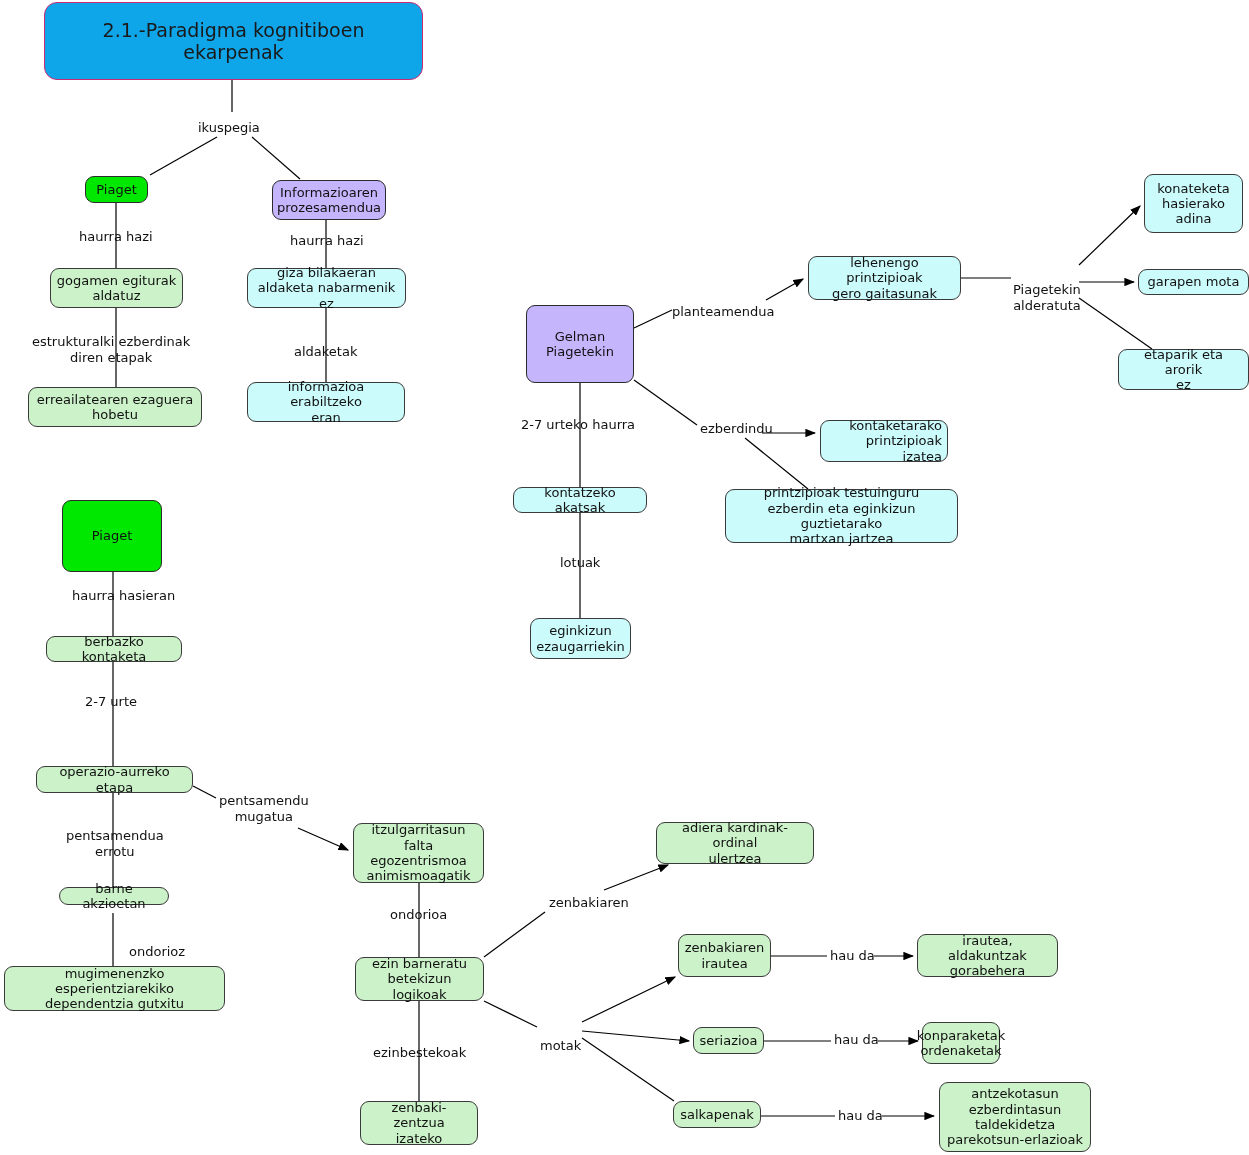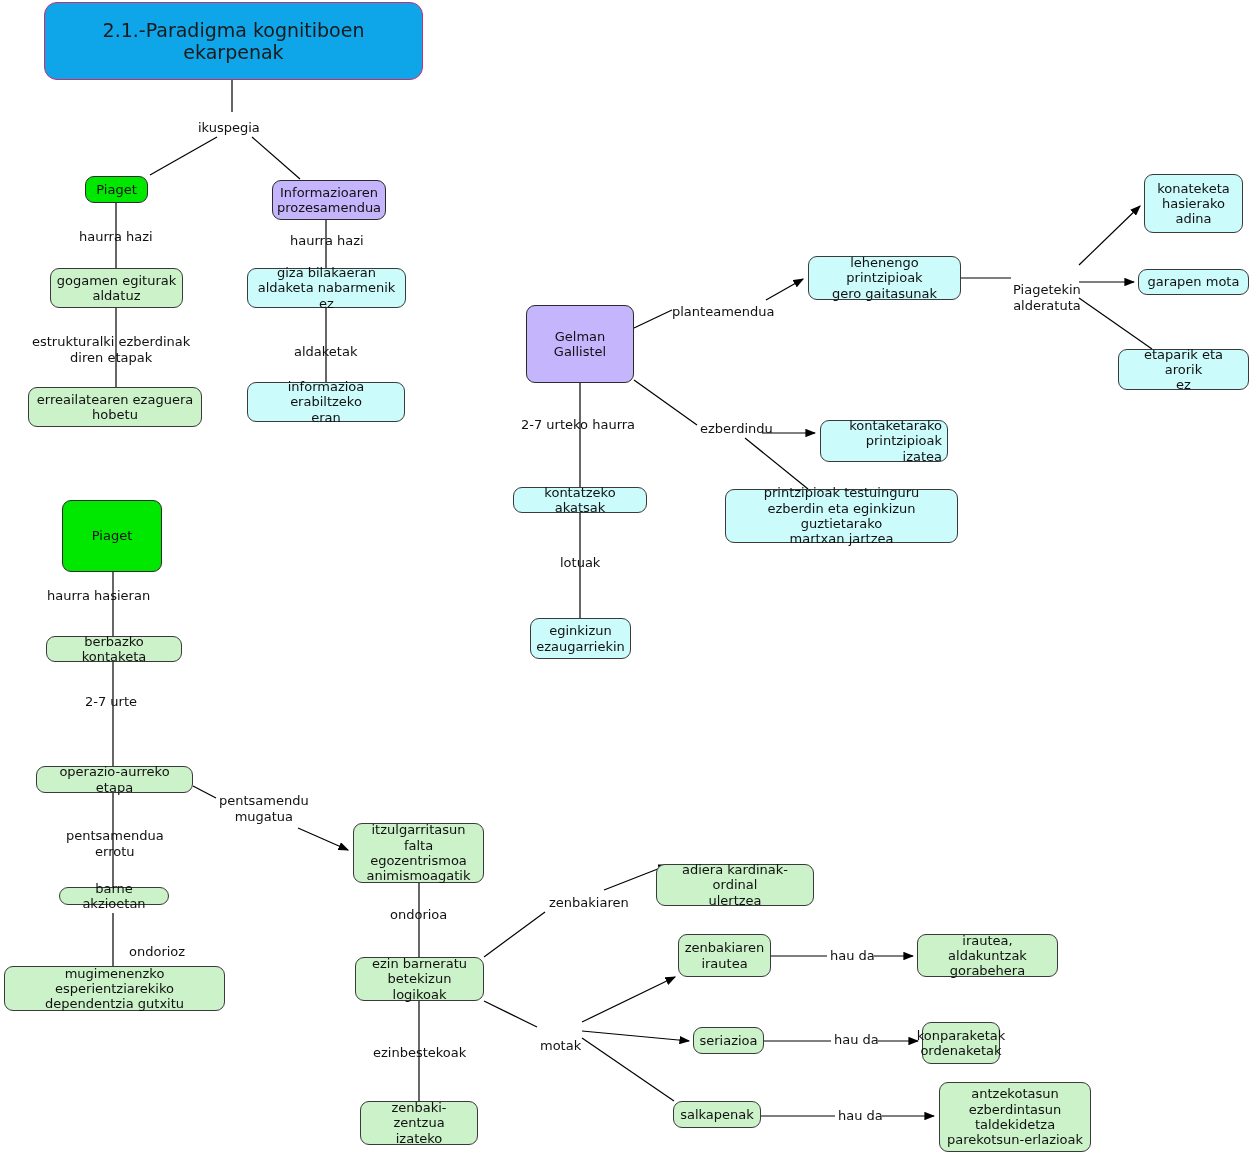--- a/index.html
+++ b/index.html
@@ -137,21 +137,21 @@
 prozesamendua</div>
       <div class="node green-light" style="left: 50px; top: 268px; width: 133px; height: 40px;">gogamen egiturak
 aldatuz</div>
       <div class="node cyan-light" style="left: 247px; top: 268px; width: 159px; height: 40px;">giza bilakaeran
 aldaketa nabarmenik ez</div>
       <div class="node green-light" style="left: 28px; top: 387px; width: 174px; height: 40px;">erreailatearen ezaguera
 hobetu</div>
       <div class="node cyan-light" style="left: 247px; top: 382px; width: 158px; height: 40px;">informazioa erabiltzeko
 eran</div>
       <div class="node cyan-strong" style="left: 526px; top: 305px; width: 108px; height: 78px;">Gelman
-Gallistel</div>
+Piagetekin</div>
       <div class="node cyan-light" style="left: 808px; top: 256px; width: 153px; height: 44px;">lehenengo printzipioak
 gero gaitasunak</div>
       <div class="node cyan-light" style="left: 1144px; top: 174px; width: 99px; height: 59px;">konateketa
 hasierako
 adina</div>
       <div class="node cyan-light" style="left: 1138px; top: 269px; width: 111px; height: 26px;">garapen mota</div>
       <div class="node cyan-light" style="left: 1118px; top: 349px; width: 131px; height: 41px;">etaparik eta arorik
 ez</div>
       <div class="node cyan-light" style="left: 820px; top: 420px; width: 128px; height: 42px; text-align: right;">kontaketarako
 printzipioak izatea</div>
@@ -167,21 +167,21 @@
       <div class="node green-light" style="left: 59px; top: 887px; width: 110px; height: 18px;">barne akzioetan</div>
       <div class="node green-light" style="left: 4px; top: 966px; width: 221px; height: 45px;">mugimenenzko esperientziarekiko
 dependentzia gutxitu</div>
       <div class="node green-light" style="left: 353px; top: 823px; width: 131px; height: 60px;">itzulgarritasun falta
 egozentrismoa
 animismoagatik</div>
       <div class="node green-light" style="left: 355px; top: 957px; width: 129px; height: 44px;">ezin barneratu
 betekizun logikoak</div>
       <div class="node green-light" style="left: 360px; top: 1101px; width: 118px; height: 44px;">zenbaki-zentzua
 izateko</div>
-      <div class="node green-light" style="left: 656px; top: 822px; width: 158px; height: 42px; margin-top: 42px;">adiera kardinak-ordinal
+      <div class="node green-light" style="left: 656px; top: 822px; width: 158px; height: 42px;">adiera kardinak-ordinal
 ulertzea</div>
       <div class="node green-light" style="left: 678px; top: 934px; width: 93px; height: 43px;">zenbakiaren
 irautea</div>
       <div class="node green-light" style="left: 917px; top: 934px; width: 141px; height: 43px;">irautea, aldakuntzak
 gorabehera</div>
       <div class="node green-light" style="left: 693px; top: 1027px; width: 71px; height: 27px;">seriazioa</div>
       <div class="node green-light" style="left: 922px; top: 1022px; width: 78px; height: 42px;">konparaketak
 ordenaketak</div>
       <div class="node green-light" style="left: 673px; top: 1101px; width: 88px; height: 27px;">salkapenak</div>
       <div class="node green-light" style="left: 939px; top: 1082px; width: 152px; height: 70px;">antzekotasun
@@ -195,21 +195,21 @@
       <div class="edge-label" style="left: 290px; top: 233px;">haurra hazi</div>
       <div class="edge-label" style="left: 32px; top: 334px;">estrukturalki ezberdinak
 diren etapak</div>
       <div class="edge-label" style="left: 294px; top: 344px;">aldaketak</div>
       <div class="edge-label" style="left: 672px; top: 304px;">planteamendua</div>
       <div class="edge-label" style="left: 1013px; top: 262px; margin-top: 20px;">Piagetekin
 alderatuta</div>
       <div class="edge-label" style="left: 700px; top: 421px;">ezberdindu</div>
       <div class="edge-label" style="left: 521px; top: 417px;">2-7 urteko haurra</div>
       <div class="edge-label" style="left: 560px; top: 555px;">lotuak</div>
-      <div class="edge-label" style="left: 47px; top: 588px;">haurra hasieran</div>
+      <div class="edge-label" style="left: 72px; top: 588px;">haurra hasieran</div>
       <div class="edge-label" style="left: 85px; top: 694px;">2-7 urte</div>
       <div class="edge-label" style="left: 66px; top: 828px;">pentsamendua
 errotu</div>
       <div class="edge-label" style="left: 85px; top: 944px; margin-left: 44px;">ondorioz</div>
       <div class="edge-label" style="left: 219px; top: 793px;">pentsamendu
 mugatua</div>
       <div class="edge-label" style="left: 390px; top: 907px;">ondorioa</div>
       <div class="edge-label" style="left: 373px; top: 1045px;">ezinbestekoak</div>
       <div class="edge-label" style="left: 549px; top: 895px;">zenbakiaren</div>
       <div class="edge-label" style="left: 540px; top: 1018px; margin-top: 20px;">motak</div>

